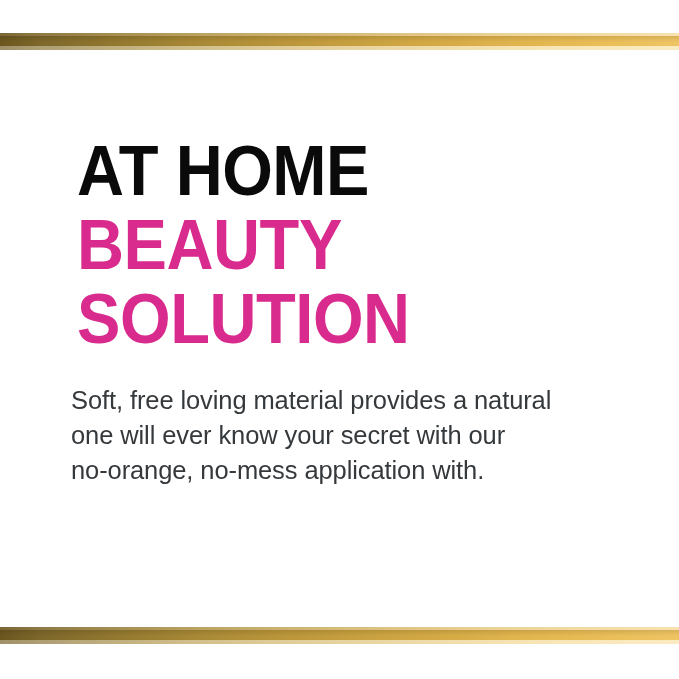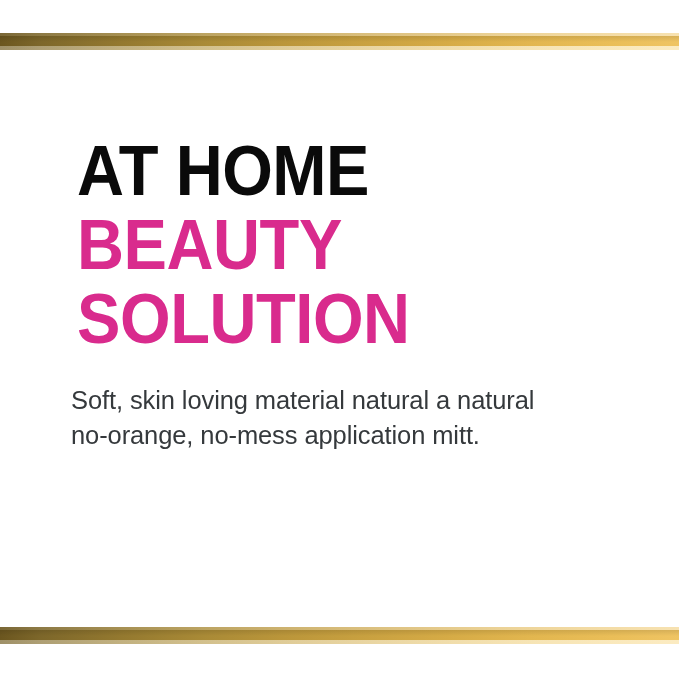--- a/index.html
+++ b/index.html
@@ -121,22 +121,23 @@
     <div class="sheen-bottom"></div>
   </div>
 
   <div class="headline">
     <span class="headline-line dark">AT HOME</span>
     <span class="headline-line pink">BEAUTY</span>
     <span class="headline-line pink">SOLUTION</span>
   </div>
 
   <div class="body-copy">
-    <p>Soft, skin loving material natural a natural</p>
-    <p>no-orange, no-mess application mitt.</p>
+    <p>Soft, free loving material provides a natural</p>
+    <p>one will ever know your secret with our</p>
+    <p>no-orange, no-mess application with.</p>
   </div>
 
   <div class="gold-bar" id="gold-bar-bottom">
     <div class="band"></div>
     <div class="shade"></div>
     <div class="sheen-top"></div>
     <div class="sheen-bottom"></div>
   </div>
 
 </div>

